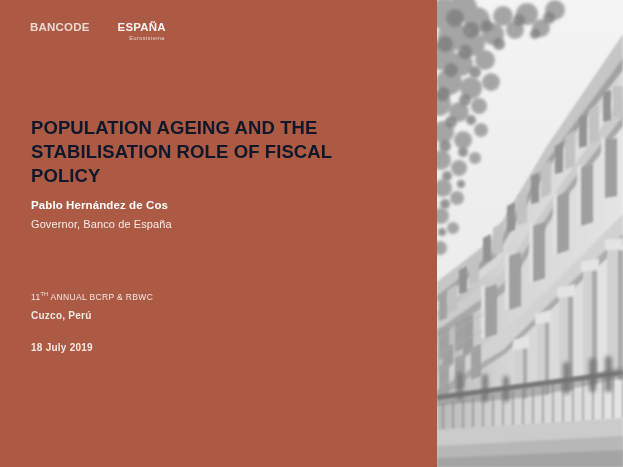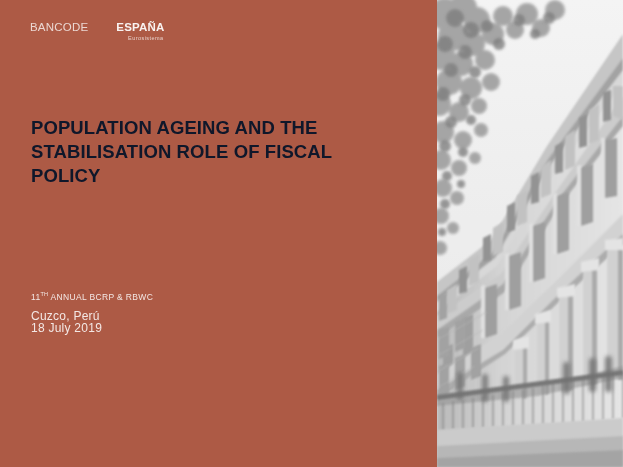--- a/index.html
+++ b/index.html
@@ -40,21 +40,21 @@
   }
   .logo-main {
     font-size: 11.5px;
     letter-spacing: 0.2px;
     line-height: 12px;
     white-space: nowrap;
     color: #ffffff;
     opacity: 0.93;
   }
   .logo-light {
-    font-weight: 400;
+    font-weight: 700;
     opacity: 0.82;
     text-align: right;
   }
   .logo-bold {
     font-weight: 700;
     margin-left: 28px;
   }
   .logo-sub {
     font-size: 5.5px;
     letter-spacing: 0.45px;
@@ -120,32 +120,32 @@
     letter-spacing: 0.35px;
     line-height: 12px;
     text-transform: uppercase;
   }
   .event-name sup {
     font-size: 5.5px;
     vertical-align: super;
     letter-spacing: 0.2px;
   }
   .event-place {
-    font-size: 12px;
-    font-weight: 400;
+    font-size: 10px;
+    font-weight: 700;
     letter-spacing: 0.25px;
     line-height: 12px;
     margin-top: 7px;
   }
   .event-date {
-    font-size: 12px;
-    font-weight: 400;
+    font-size: 10px;
+    font-weight: 700;
     letter-spacing: 0.25px;
     line-height: 12px;
-    margin-top: 0;
+    margin-top: 20px;
   }
 
   
   .photo {
     position: absolute;
     left: 437px;
     top: 0;
     width: 186px;
     height: 467px;
     overflow: hidden;
@@ -400,20 +400,24 @@
 
   <div class="panel"></div>
 
   <div class="logo">
     <div class="logo-main"><span class="logo-light">BANCODE</span><span class="logo-bold">ESPAÑA</span></div>
     <div class="logo-sub">Eurosistema</div>
   </div>
 
   <h1 class="title">POPULATION AGEING AND THE STABILISATION ROLE OF FISCAL POLICY</h1>
 
+  <div class="author-block">
+    <div class="author-name">Pablo Hernández de Cos</div>
+    <div class="author-role">Governor, Banco de España</div>
+  </div>
 
   <div class="event-block">
     <div class="event-name"><span>11</span><sup>TH</sup><span> ANNUAL BCRP &amp; RBWC</span></div>
     <div class="event-place">Cuzco, Perú</div>
     <div class="event-date">18 July 2019</div>
   </div>
 
 </div>
 
 </body></html>

